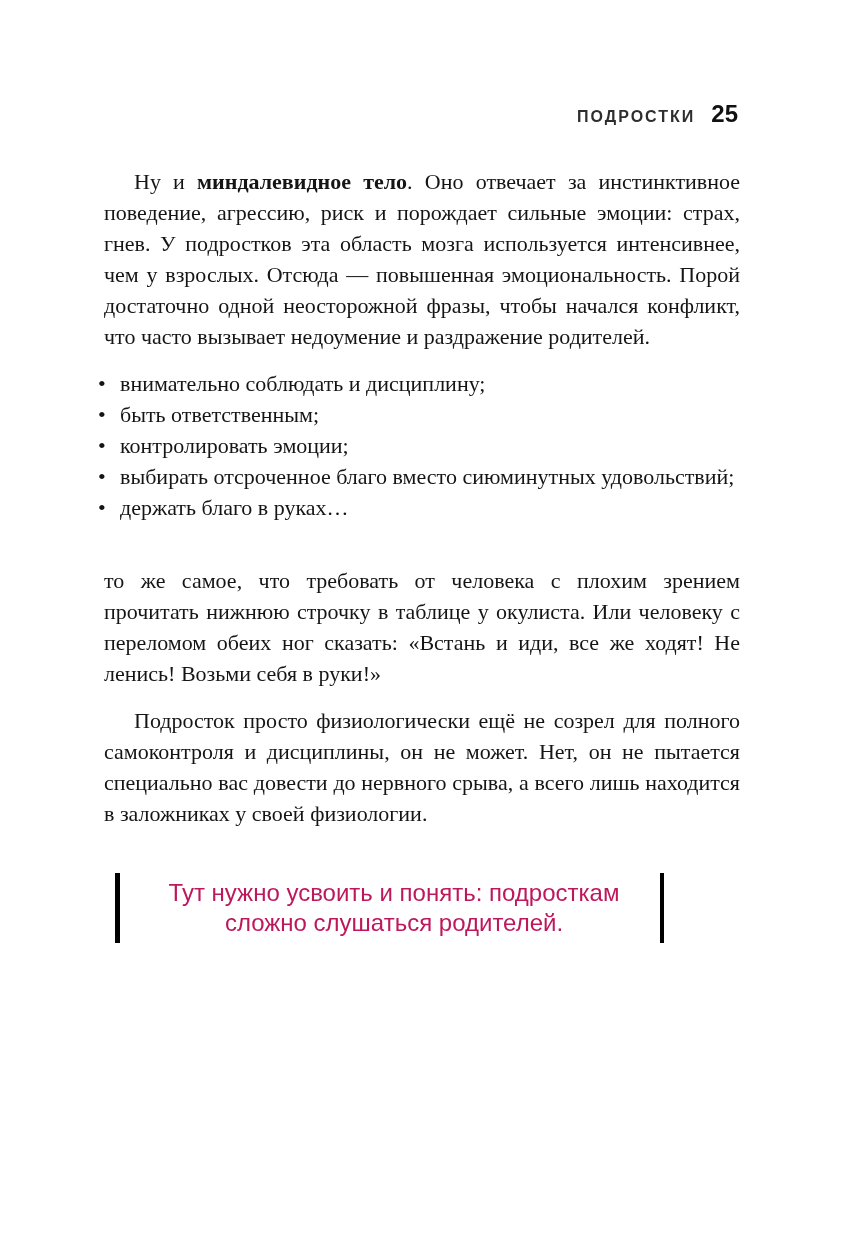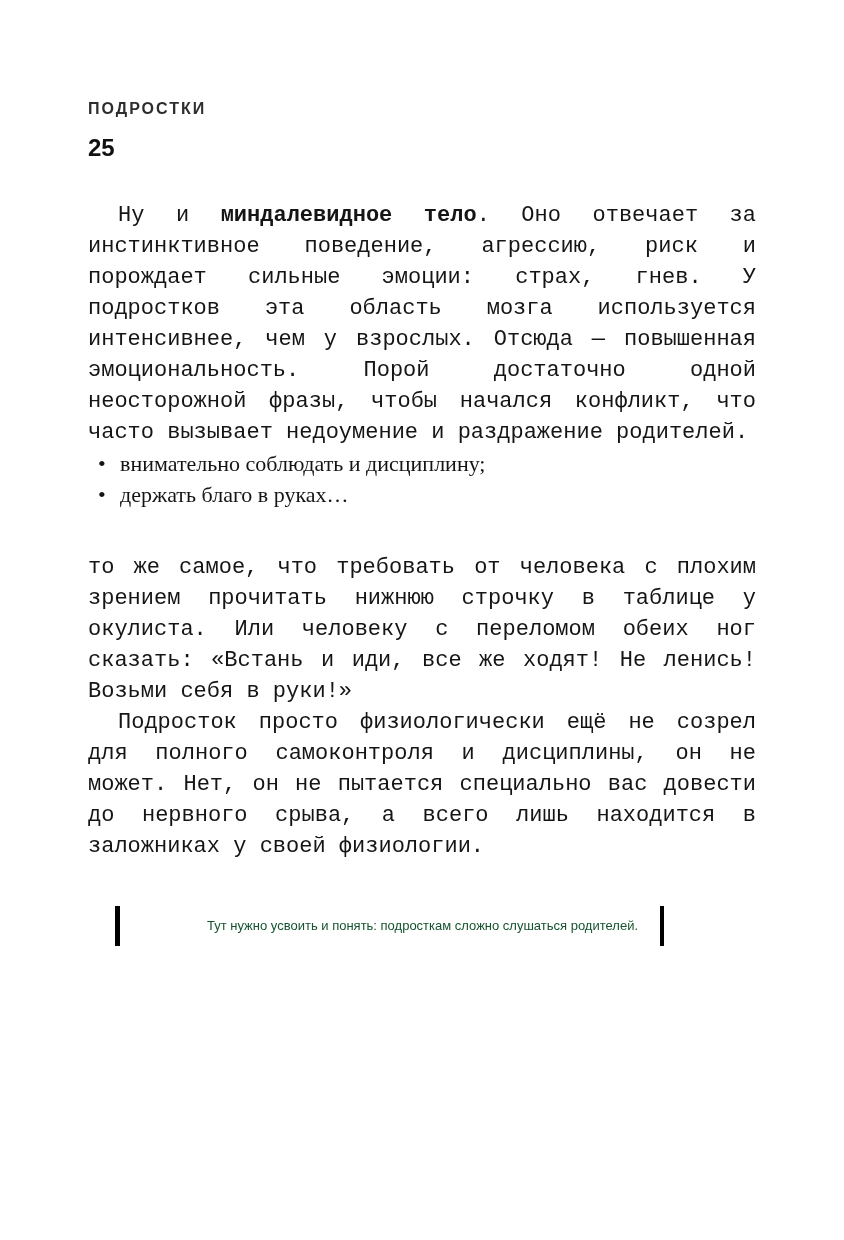--- a/index.html
+++ b/index.html
@@ -19,43 +19,41 @@
     position: relative;
   }
   .running-head {
     display: flex;
     justify-content: flex-end;
     align-items: baseline;
     gap: 16px;
     font-family: "Liberation Sans", sans-serif;
     margin: 0 0 38px 0;
     padding-right: 18px;
-    flex-direction: column;
   }
   .running-title {
     font-size: 16px;
     font-weight: 700;
     letter-spacing: 2px;
     color: #2e2e2e;
   }
   .page-number {
     font-size: 24px;
     font-weight: 700;
     color: #111111;
   }
   .body-text {
     font-size: 22px;
     line-height: 31px;
     text-align: justify;
     hyphens: auto;
     -webkit-hyphens: auto;
   }
   .body-text p {
-    margin: 0;
-    font-family: Liberation Mono, monospace;
+    margin: 16px;
   }
   .indent {
     text-indent: 30px;
   }
   b.term {
     font-weight: 700;
   }
   ul.req-list {
     list-style: none;
     margin: 0;
@@ -75,43 +73,46 @@
   }
   .after-list {
     margin-top: 42px !important;
   }
   .callout {
     margin: 44px 92px 0 27px;
     border-left: 5px solid #000000;
     border-right: 4px solid #000000;
     padding: 5px 22px 5px 30px;
     font-family: "Liberation Sans", sans-serif;
-    font-size: 13px;
+    font-size: 24px;
     line-height: 30px;
-    color: #14532d;
-    text-align: right;
+    color: #be185d;
+    text-align: center;
   }
 </style>
 </head>
 <body>
 
 <div class="page">
 
   <div class="running-head">
     <span class="running-title">ПОДРОСТКИ</span>
     <span class="page-number">25</span>
   </div>
 
   <div class="body-text">
 
     <p class="indent"><span>Ну и </span><b class="term">миндалевидное тело</b><span>. Оно отвечает за инстинктивное поведение, агрессию, риск и порождает сильные эмоции: страх, гнев. У подростков эта область мозга используется интенсивнее, чем у взрослых. Отсюда — повышенная эмоциональность. Порой достаточно одной неосторожной фразы, чтобы начался конфликт, что часто вызывает недоумение и раздражение родителей.</span></p>
 
 
     <ul class="req-list">
       <li>внимательно соблюдать и дисциплину;</li>
+      <li>быть ответственным;</li>
+      <li>контролировать эмоции;</li>
+      <li>выбирать отсроченное благо вместо сиюминутных удовольствий;</li>
       <li>держать благо в руках…</li>
     </ul>
 
     <p class="after-list">то же самое, что требовать от человека с плохим зрением прочитать нижнюю строчку в таблице у окулиста. Или человеку с переломом обеих ног сказать: «Встань и иди, все же ходят! Не ленись! Возьми себя в руки!»</p>
 
     <p class="indent">Подросток просто физиологически ещё не созрел для полного самоконтроля и дисциплины, он не может. Нет, он не пытается специально вас довести до нервного срыва, а всего лишь находится в заложниках у своей физиологии.</p>
 
   </div>
 
   <div class="callout">

